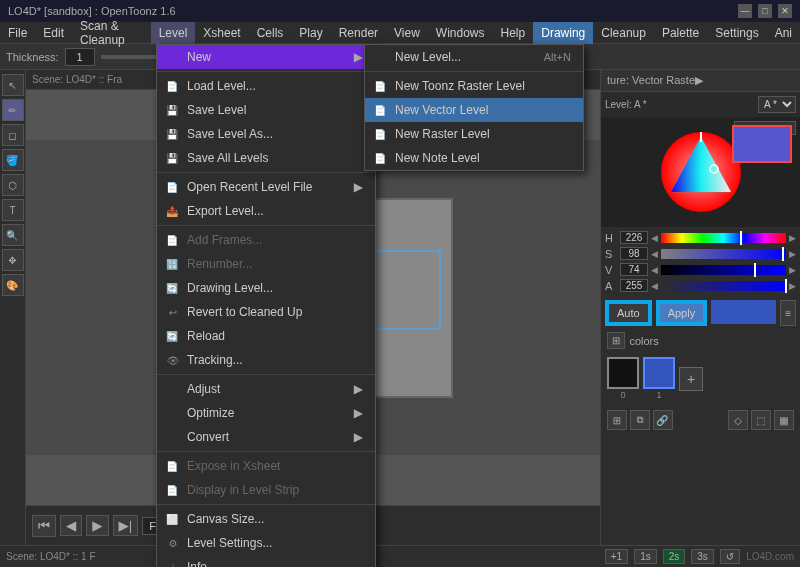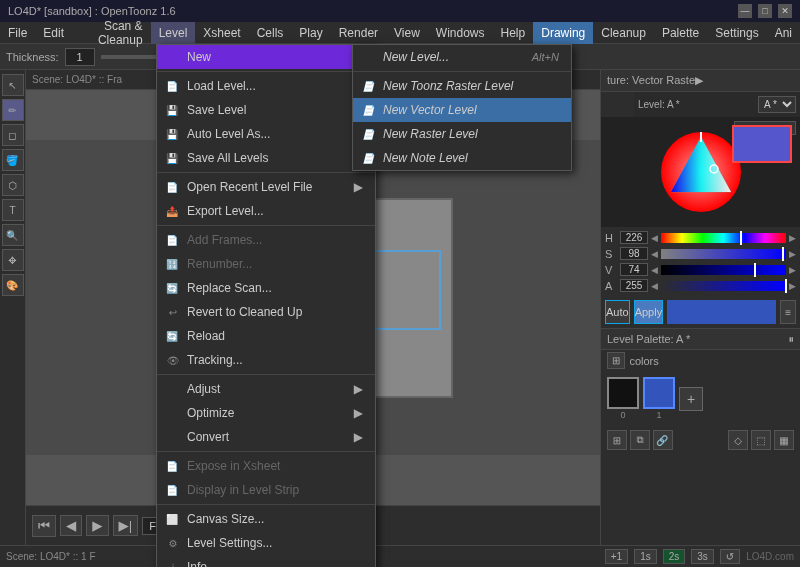--- a/index.html
+++ b/index.html
@@ -35,21 +35,20 @@
       display: flex; align-items: center; justify-content: center;
     }
 
     
     .menu-bar {
       height: 22px;
       background: #2d2d2d;
       display: flex;
       align-items: center;
       border-bottom: 1px solid #444;
-      text-align: right;
     }
     .menu-item {
       padding: 2px 8px;
       color: #ccc;
       cursor: pointer;
       font-size: 12px;
       height: 22px;
       display: flex; align-items: center;
     }
     .menu-item.active { background: #4a4a6a; }
@@ -221,23 +220,23 @@
       flex: 1; height: 10px;
       background: #444;
       position: relative;
     }
     .slider-arrow { color: #888; font-size: 9px; cursor: pointer; }
 
     .apply-bar {
       display: flex; gap: 4px; padding: 4px;
     }
     .apply-btn {
-      padding: 3px 0;
+      padding: 3px 8px;
       background: #3a3a3a;
-      border: 1px solid #0ea5e9;
+      border: 4px solid #0ea5e9;
       color: #ccc;
       cursor: pointer;
       font-size: 11px;
     }
     .apply-btn.active { background: #4a7abf; }
     .color-swatch-preview {
       flex: 1; height: 24px;
       background: #3355bb;
     }
 
@@ -434,21 +433,21 @@
       <span class="fps-display">FPS -- / 24</span>
       <button style="background:#3a3a3a;border:1px solid #555;color:#aaa;padding:2px 5px;cursor:pointer;">↻</button>
     </div>
   </div>
 
   <div class="right-panel">
     <div class="panel-header">
       <span>ture: Vector Raste▶</span>
     </div>
 
-    <div style="background:#2a2a2a;padding:4px;display:flex;align-items:center;justify-content:space-between;margin-left:33px;">
+    <div style="background:#2a2a2a;padding:4px;display:flex;align-items:center;justify-content:space-between;">
       <span style="font-size:10px;color:#aaa;">Level: A *</span>
       <select style="background:#333;border:1px solid #555;color:#ccc;font-size:10px;padding:1px;">
         <option>A *</option>
       </select>
     </div>
     <div class="color-wheel-area">
 
       <svg class="color-wheel-svg" viewBox="0 0 90 90">
         <defs>
           <radialGradient id="rg" cx="50%" cy="50%" r="50%">
@@ -523,24 +522,20 @@
       </div>
     </div>
 
     <div class="apply-bar">
       <button class="apply-btn">Auto</button>
       <button class="apply-btn active">Apply</button>
       <div class="color-swatch-preview"></div>
       <button style="background:#3a3a3a;border:1px solid #555;color:#aaa;padding:2px 4px;cursor:pointer;font-size:10px;">≡</button>
     </div>
 
-    <div class="palette-header">
-      <span>Level Palette: A *</span>
-      <span style="cursor:pointer;color:#aaa;">⏸</span>
-    </div>
     <div style="padding:2px 6px;display:flex;gap:4px;align-items:center;">
       <button style="background:#3a3a3a;border:1px solid #555;color:#aaa;padding:2px 4px;font-size:10px;cursor:pointer;">⊞</button>
       <span style="font-size:11px;color:#aaa;">colors</span>
     </div>
     <div class="palette-colors-row">
       <div style="display:flex;flex-direction:column;align-items:center;gap:1px;">
         <div class="color-chip" style="background:#111;border:2px solid #888;width:32px;height:32px;"></div>
         <span style="font-size:9px;color:#888;">0</span>
       </div>
       <div style="display:flex;flex-direction:column;align-items:center;gap:1px;">
@@ -586,21 +581,21 @@
     <div class="menu-dropdown-item">
       <span class="menu-item-icon">📄</span>
       <span class="menu-item-text">Load Level...</span>
     </div>
     <div class="menu-dropdown-item">
       <span class="menu-item-icon">💾</span>
       <span class="menu-item-text">Save Level</span>
     </div>
     <div class="menu-dropdown-item">
       <span class="menu-item-icon">💾</span>
-      <span class="menu-item-text">Auto Level As...</span>
+      <span class="menu-item-text">Save Level As...</span>
     </div>
     <div class="menu-dropdown-item">
       <span class="menu-item-icon">💾</span>
       <span class="menu-item-text">Save All Levels</span>
     </div>
     <div class="menu-separator"></div>
     <div class="menu-dropdown-item">
       <span class="menu-item-icon">📄</span>
       <span class="menu-item-text">Open Recent Level File</span>
       <span class="menu-item-arrow">▶</span>
@@ -613,21 +608,21 @@
     <div class="menu-dropdown-item disabled">
       <span class="menu-item-icon" style="color:#555;">📄</span>
       <span class="menu-item-text">Add Frames...</span>
     </div>
     <div class="menu-dropdown-item disabled">
       <span class="menu-item-icon" style="color:#555;">🔢</span>
       <span class="menu-item-text">Renumber...</span>
     </div>
     <div class="menu-dropdown-item">
       <span class="menu-item-icon">🔄</span>
-      <span class="menu-item-text">Replace Scan...</span>
+      <span class="menu-item-text">Drawing Level...</span>
     </div>
     <div class="menu-dropdown-item">
       <span class="menu-item-icon">↩</span>
       <span class="menu-item-text">Revert to Cleaned Up</span>
     </div>
     <div class="menu-dropdown-item">
       <span class="menu-item-icon">🔄</span>
       <span class="menu-item-text">Reload</span>
     </div>
     <div class="menu-dropdown-item">
@@ -668,21 +663,21 @@
       <span class="menu-item-icon">⚙</span>
       <span class="menu-item-text">Level Settings...</span>
     </div>
     <div class="menu-dropdown-item">
       <span class="menu-item-icon">ℹ</span>
       <span class="menu-item-text">Info...</span>
     </div>
 
   </div>
 
-  <div class="submenu-new" style="top:44px;left:352px;min-width:220px;font-style:italic;">
+  <div class="submenu-new" style="top:44px;left:364px;min-width:220px;">
     <div class="menu-dropdown-item">
       <span class="menu-item-icon"></span>
       <span class="menu-item-text">New Level...</span>
       <span class="menu-item-shortcut">Alt+N</span>
     </div>
     <div class="menu-separator"></div>
     <div class="menu-dropdown-item">
       <span class="menu-item-icon">📄</span>
       <span class="menu-item-text">New Toonz Raster Level</span>
     </div>

